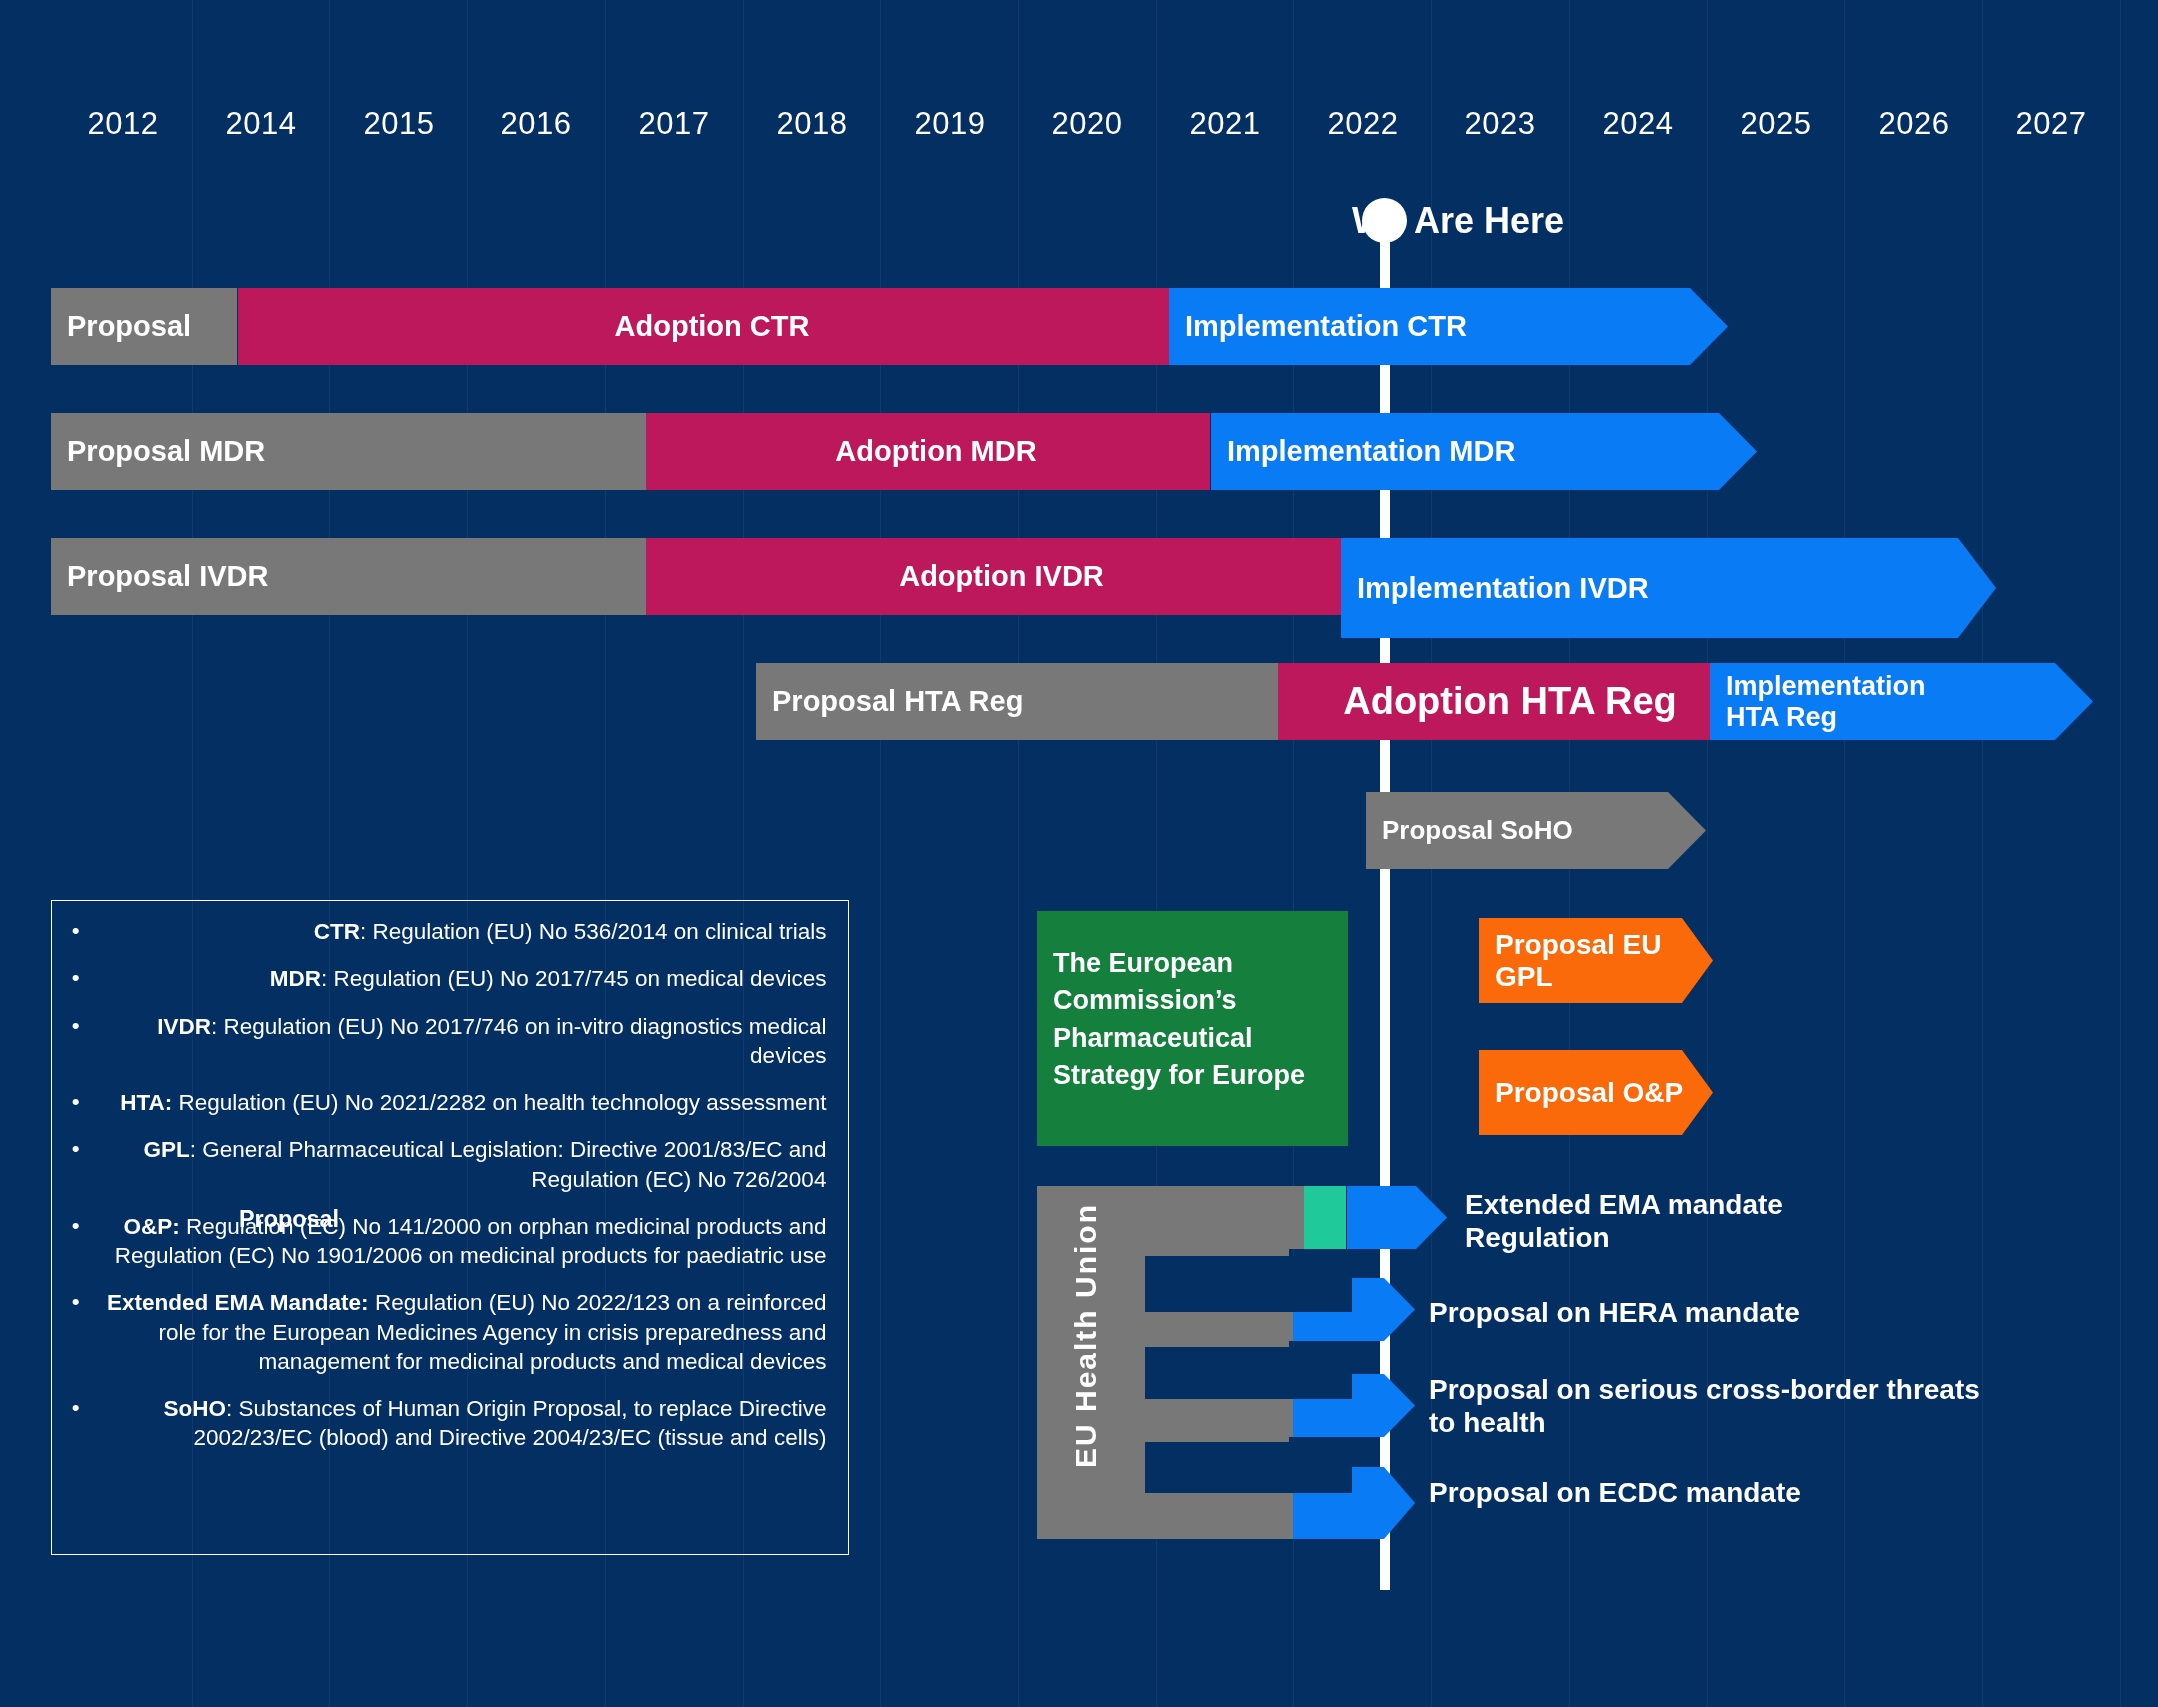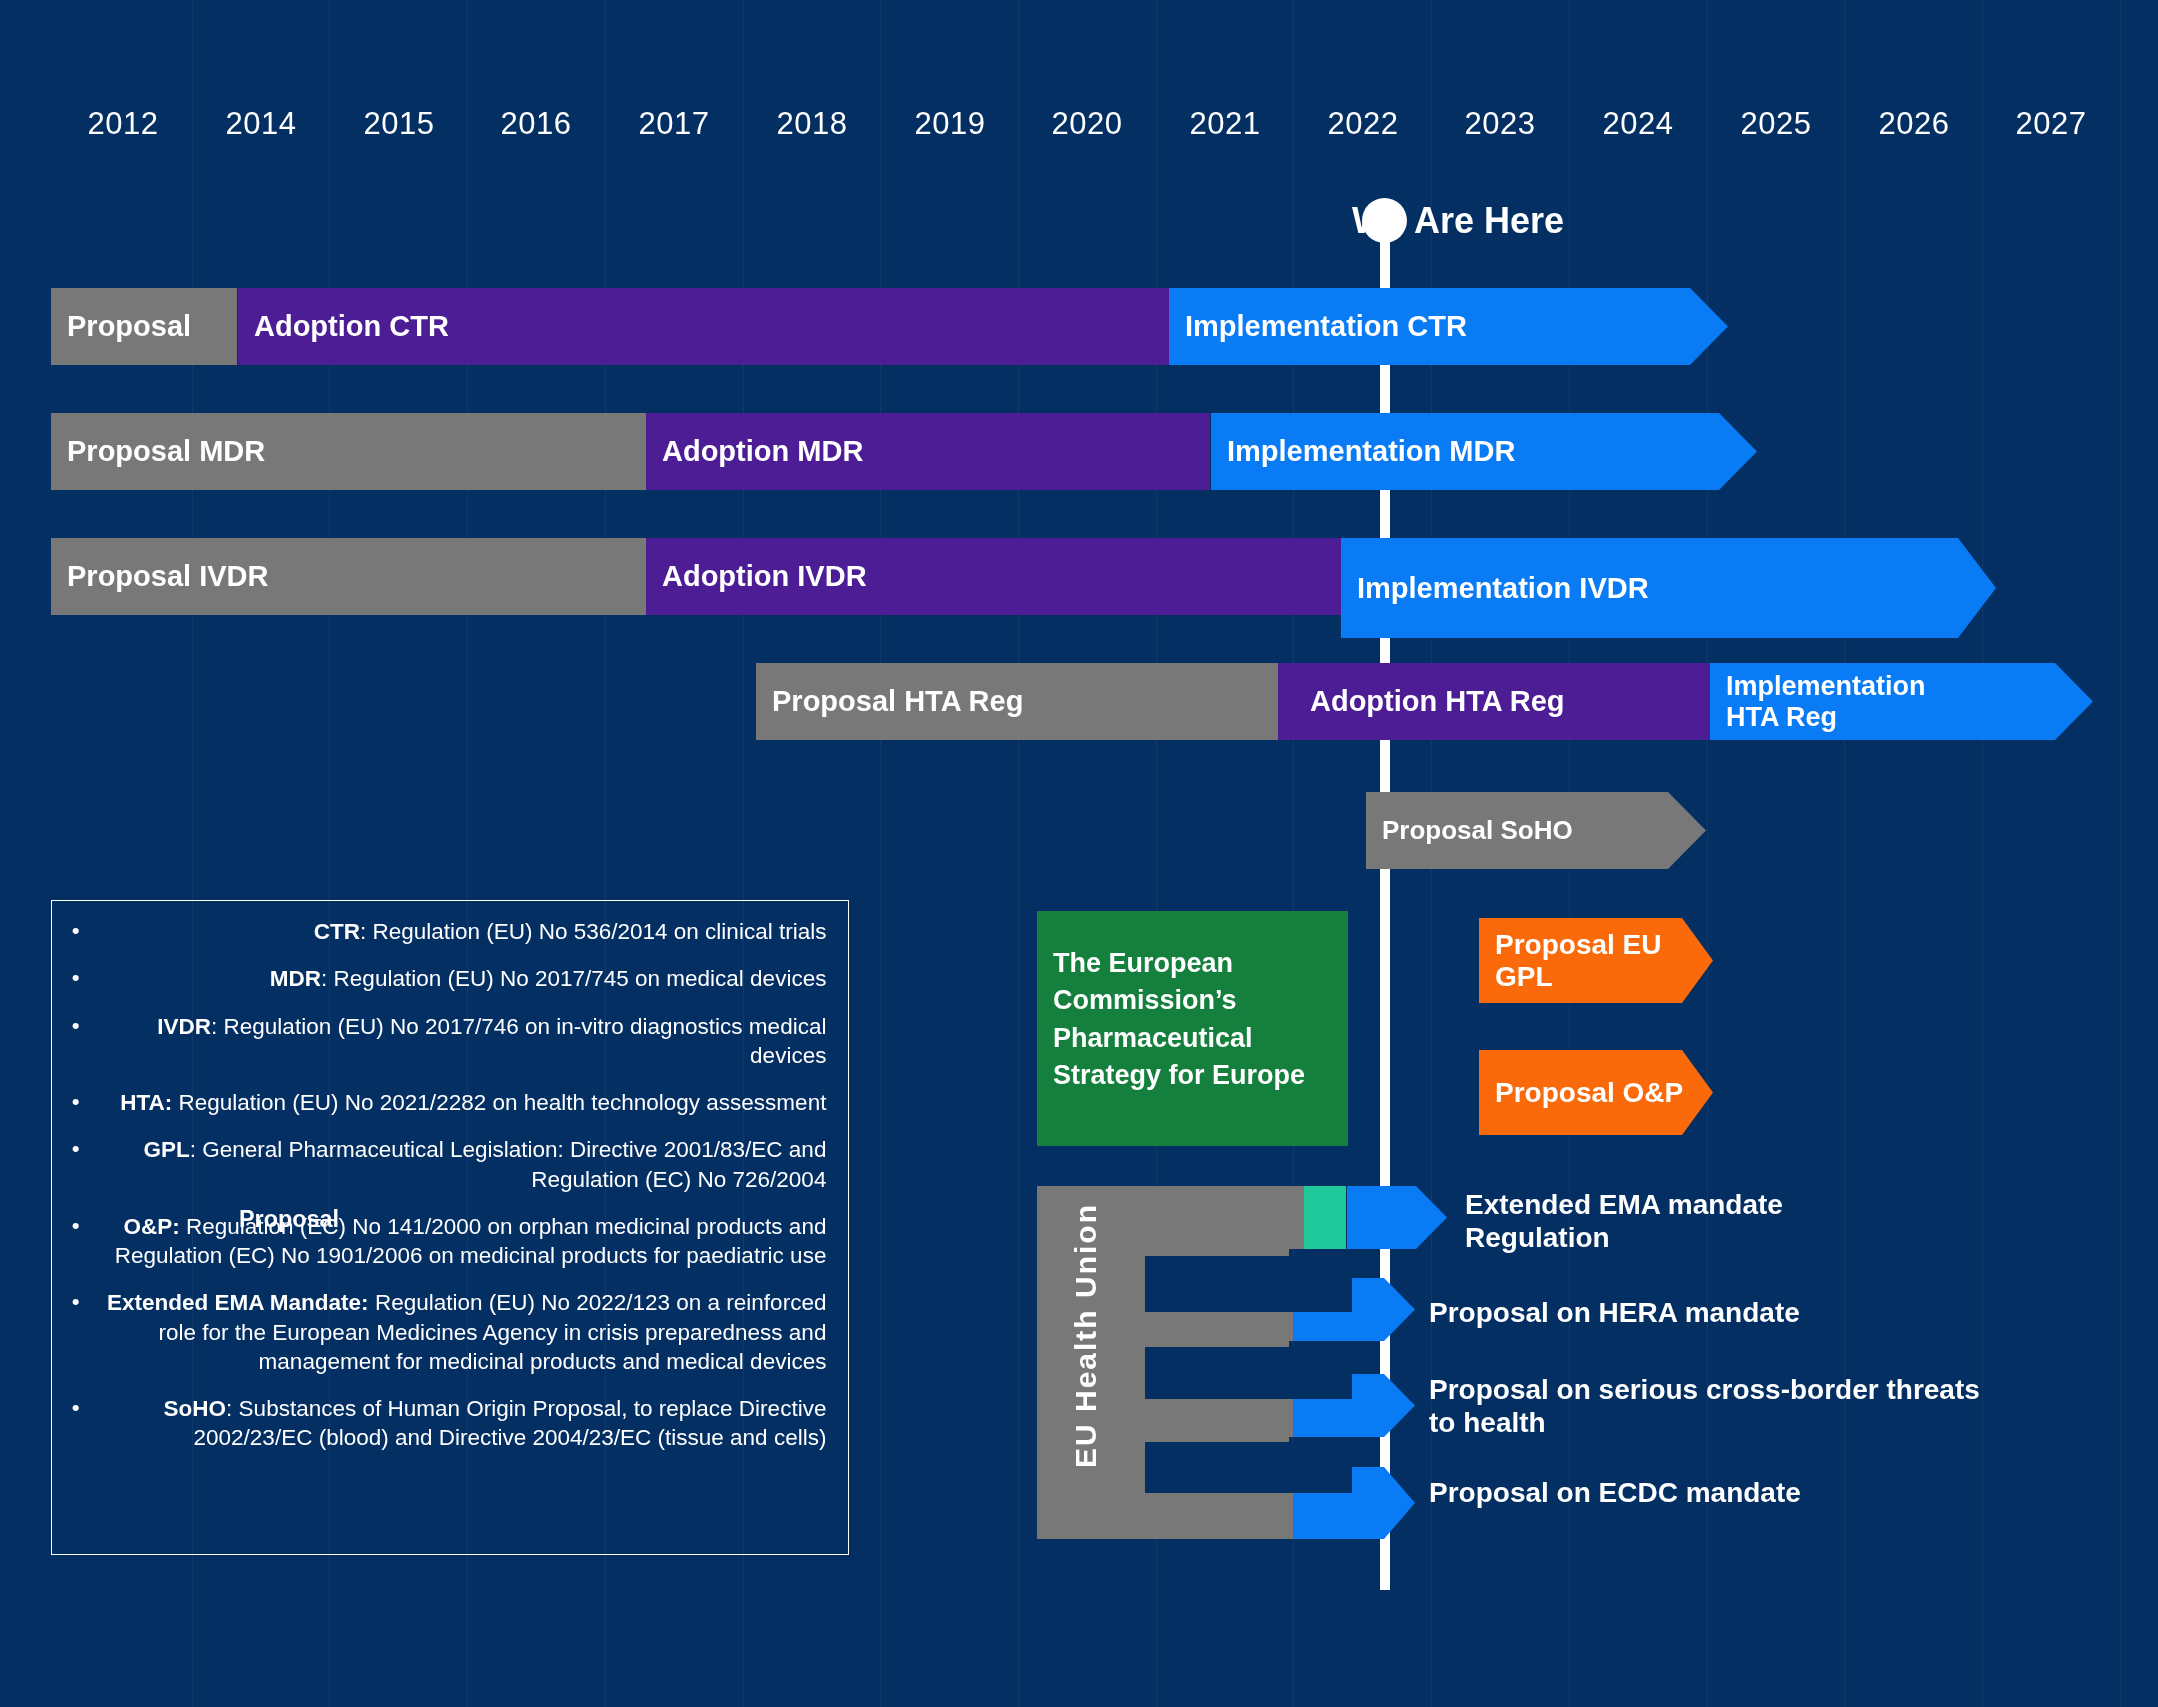--- a/index.html
+++ b/index.html
@@ -24,21 +24,21 @@
 
   
   #nowline{position:absolute;left:1380px;top:209px;width:10px;height:1381px;background:#FFFFFF;}
   #nowdot{position:absolute;left:1362px;top:198px;width:45px;height:45px;border-radius:50%;background:#FFFFFF;}
   #nowlabel{position:absolute;left:1352px;top:200px;color:#fff;font-size:36px;font-weight:bold;white-space:nowrap;}
 
   
   .seg{position:absolute;display:flex;align-items:center;box-sizing:border-box;}
   .seg span{color:#FFFFFF;font-weight:bold;padding-left:16px;line-height:1.12;}
   .gray{background:#787878;}
-  .green{background:#4c1d95;}
+  .green{background:#be185d;justify-content:center;}
   .blue{background:#087BF5;}
   .orange{background:#FA6A0A;}
   .arrow{clip-path:polygon(0 0, calc(100% - 38px) 0, 100% 50%, calc(100% - 38px) 100%, 0 100%);}
   .arrowsm{clip-path:polygon(0 0, calc(100% - 31px) 0, 100% 50%, calc(100% - 31px) 100%, 0 100%);}
 
   
   #legend{
     position:absolute;left:51px;top:900px;width:798px;height:655px;
     border:1.8px solid #FFFFFF;box-sizing:border-box;padding:16px 21.6px 0 12.6px;
   }
@@ -144,21 +144,21 @@
     <span style="font-size:29px;">Adoption IVDR</span>
   </div>
   <div class="seg blue arrow" style="left:1341px;top:538px;width:655px;height:100px;">
     <span style="font-size:29px;">Implementation IVDR</span>
   </div>
 
   <div class="seg gray" style="left:756px;top:663px;width:522px;height:77px;">
     <span style="font-size:29px;">Proposal HTA Reg</span>
   </div>
   <div class="seg green" style="left:1278px;top:663px;width:432px;height:77px;">
-    <span style="font-size:29px;padding-left:32px;">Adoption HTA Reg</span>
+    <span style="font-size:38px;padding-left:32px;">Adoption HTA Reg</span>
   </div>
   <div class="seg blue arrow" style="left:1710px;top:663px;width:383px;height:77px;">
     <span style="font-size:27px;width:207px;">Implementation HTA Reg</span>
   </div>
 
   <div class="seg gray arrow" style="left:1366px;top:792px;width:340px;height:77px;">
     <span style="font-size:26px;">Proposal SoHO</span>
   </div>
 
   <div id="legend">

